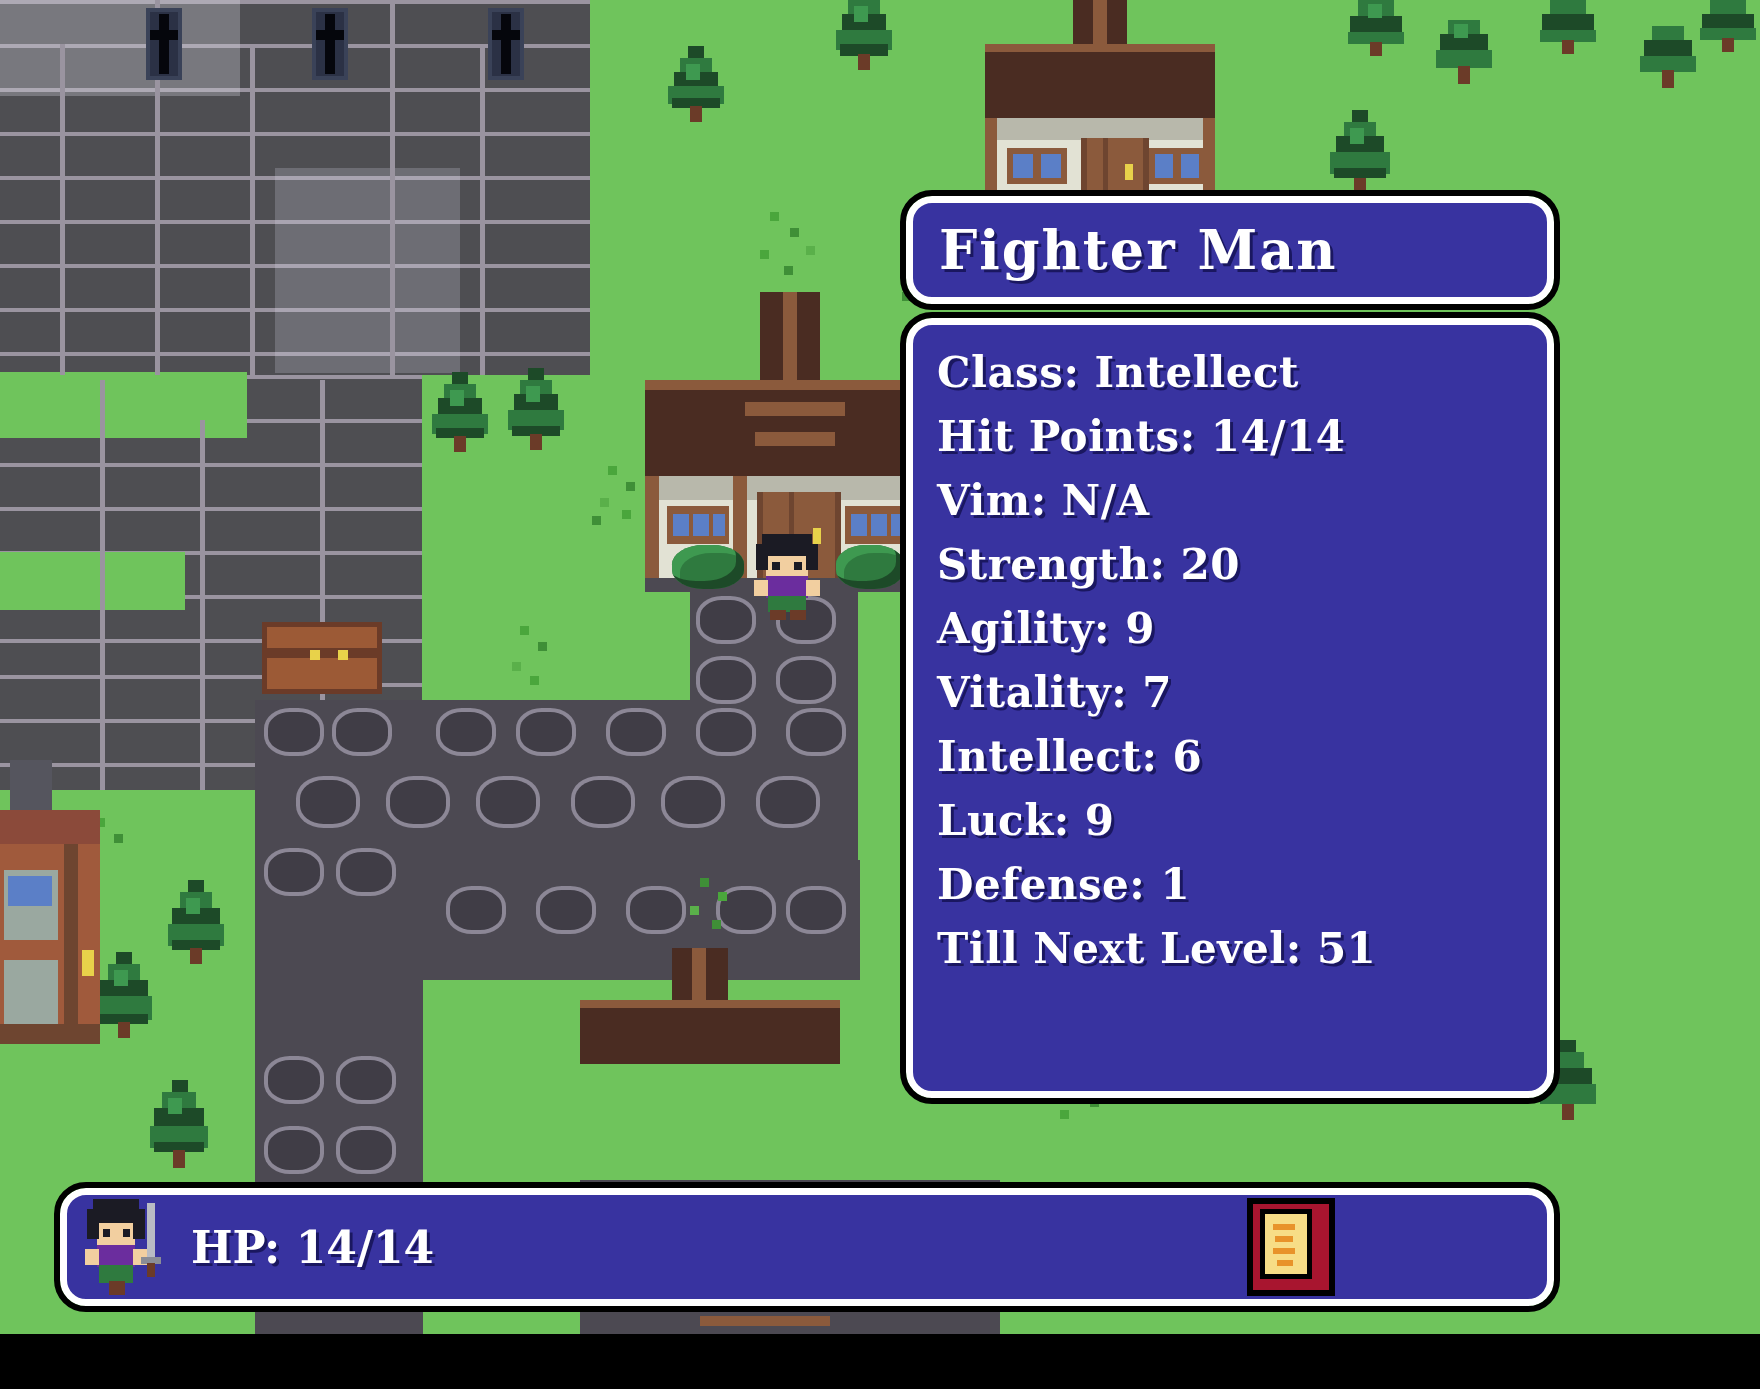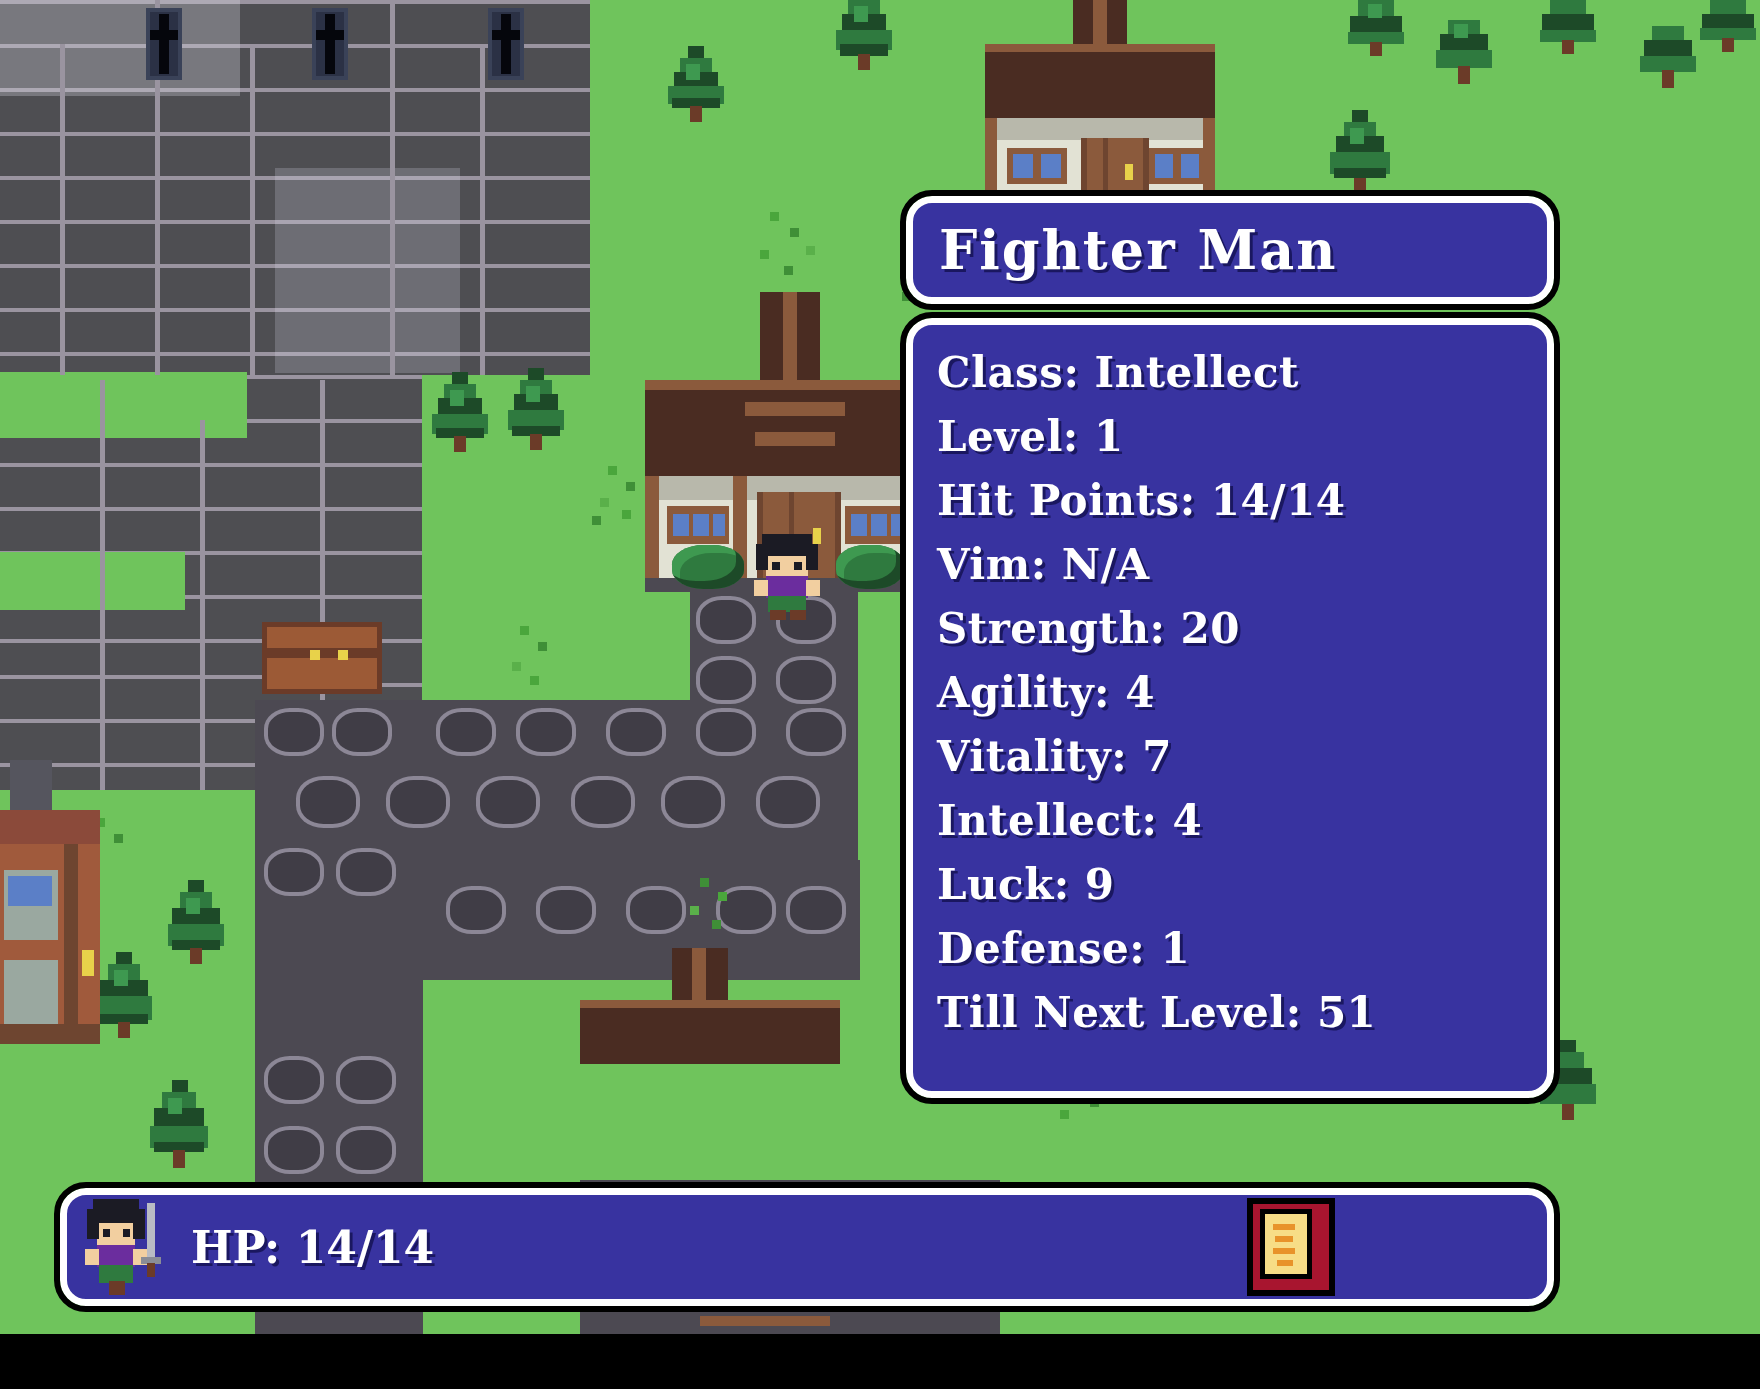--- a/index.html
+++ b/index.html
@@ -450,27 +450,26 @@
       <div class="px" style="left:36px;top:76px;width:16px;height:10px;background:#6b3b28;"></div>
     </div>
   </div>
 
   <div id="title-panel" class="panel">
     <div id="title-text">Fighter Man</div>
   </div>
 
   <div id="stats-panel" class="panel">
     <div class="stat-line">Class: Intellect</div>
-    <div class="stat-line">Level: 1</div>
     <div class="stat-line">Hit Points: 14/14</div>
     <div class="stat-line">Vim: N/A</div>
     <div class="stat-line">Strength: 20</div>
-    <div class="stat-line">Agility: 4</div>
+    <div class="stat-line">Agility: 9</div>
     <div class="stat-line">Vitality: 7</div>
-    <div class="stat-line">Intellect: 4</div>
+    <div class="stat-line">Intellect: 6</div>
     <div class="stat-line">Luck: 9</div>
     <div class="stat-line">Defense: 1</div>
     <div class="stat-line">Till Next Level: 51</div>
   </div>
 
   <div id="hud-panel" class="panel">
 
     <div id="hud-portrait">
 
       <div class="px" style="left:10px;top:0;width:46px;height:12px;background:#1b1b24;"></div>

